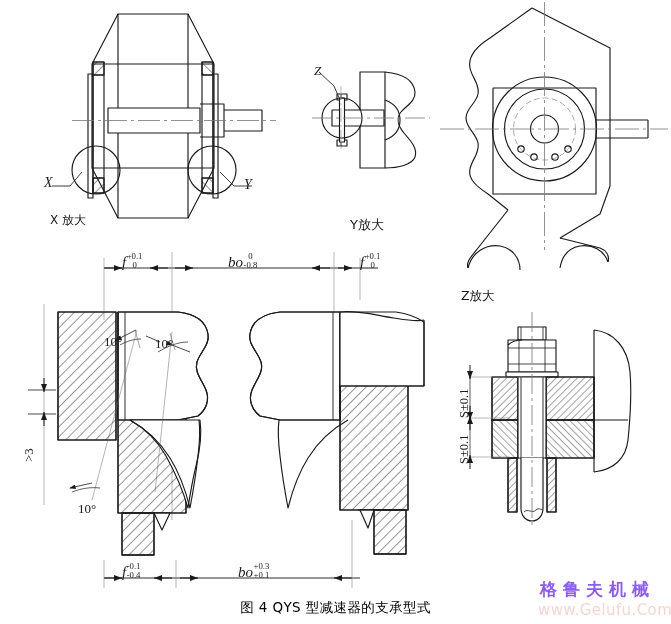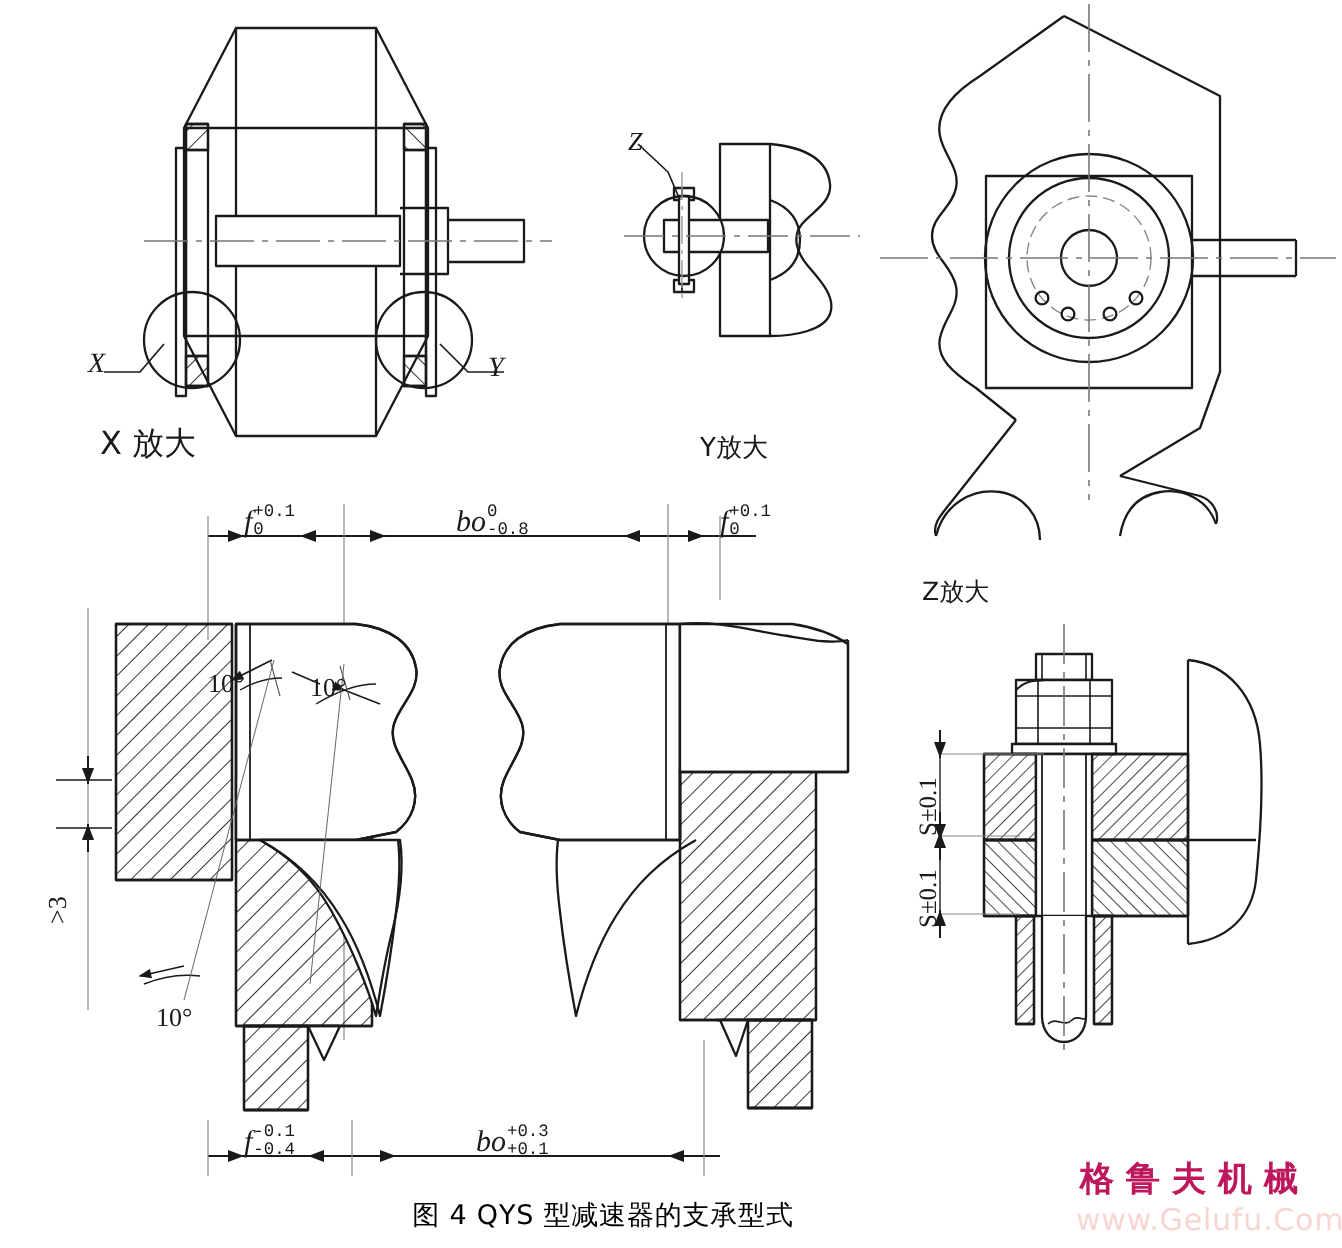--- a/index.html
+++ b/index.html
@@ -13,25 +13,25 @@
   .lbl{
     position:absolute;
     font-family:"Liberation Serif", serif;
     color:#1a1a1a;
     white-space:nowrap;
     line-height:1;
   }
   .lbl-cn{font-family:"DejaVu Sans", sans-serif;}
   .ital{font-style:italic;}
   .rot90{transform:rotate(-90deg);transform-origin:left top;}
-  .frac{display:inline-block;vertical-align:-0.15em;font-size:0.58em;line-height:1.02;text-align:left;margin-left:0.5px;font-family:Liberation Mono, monospace;}
+  .frac{display:inline-block;vertical-align:-0.15em;font-size:0.58em;line-height:1.02;text-align:center;margin-left:0.5px;}
   .frac .sup{display:block;}
   .frac .sub{display:block;}
   .caption{
-    position:absolute;left:0;width:603px;text-align:center;
+    position:absolute;left:0;width:671px;text-align:center;
     font-family:"DejaVu Sans", sans-serif;font-size:13.5px;letter-spacing:.4px;
   }
   .wm{
     position:absolute;pointer-events:none;user-select:none;
   }
   .wm-cn{
     font-family:"DejaVu Sans", sans-serif;font-weight:700;
     letter-spacing:6px;
   }
   .wm-url{
@@ -317,21 +317,21 @@
         <line x1="470" y1="406" x2="470" y2="420" stroke-width="1" marker-end="url(#ar)"></line>
         <line x1="470" y1="469" x2="470" y2="455" stroke-width="1" marker-end="url(#ar)"></line>
         <line x1="470" y1="377" x2="470" y2="457" stroke-width="0.7"></line>
       </g>
 
     </g>
   </svg>
 
   <div class="lbl ital" style="left:44px;top:176px;font-size:14px;">X</div>
   <div class="lbl ital" style="left:244px;top:178px;font-size:14px;">Y</div>
-  <div class="lbl lbl-cn" style="left:50px;top:214px;font-size:16px;">X 放大</div>
+  <div class="lbl lbl-cn" style="left:50px;top:214px;font-size:12px;">X 放大</div>
 
   <div class="lbl ital" style="left:314px;top:64px;font-size:13px;">Z</div>
   <div class="lbl lbl-cn" style="left:350px;top:218px;font-size:13px;">Y放大</div>
 
   <div class="lbl lbl-cn" style="left:461px;top:290px;font-size:12.5px;">Z放大</div>
 
   <div class="lbl rot90" style="left:458px;top:418px;font-size:12.5px;">S±0.1</div>
   <div class="lbl rot90" style="left:458px;top:464px;font-size:12.5px;">S±0.1</div>
 
   <div class="lbl" style="left:122px;top:252px;font-size:15px;">
@@ -352,16 +352,16 @@
   </div>
 
   <div class="lbl rot90" style="left:22px;top:462px;font-size:13px;">&gt;3</div>
 
   <div class="lbl" style="left:104px;top:335px;font-size:13px;">10°</div>
   <div class="lbl" style="left:155px;top:337px;font-size:13px;">10°</div>
   <div class="lbl" style="left:78px;top:502px;font-size:13px;">10°</div>
 
   <div class="caption" style="top:599px;">图 4    QYS 型减速器的支承型式</div>
 
-  <div class="wm wm-cn" style="left:540px;top:578px;font-size:17px;color:#be185d;">格鲁夫机械</div>
+  <div class="wm wm-cn" style="left:540px;top:578px;font-size:17px;color:#8b5cf6;">格鲁夫机械</div>
   <div class="wm wm-url" style="left:538px;top:601px;font-size:15px;color:#f7d6d2;">www.Gelufu.Com</div>
 
 </div>
 
 </body></html>

